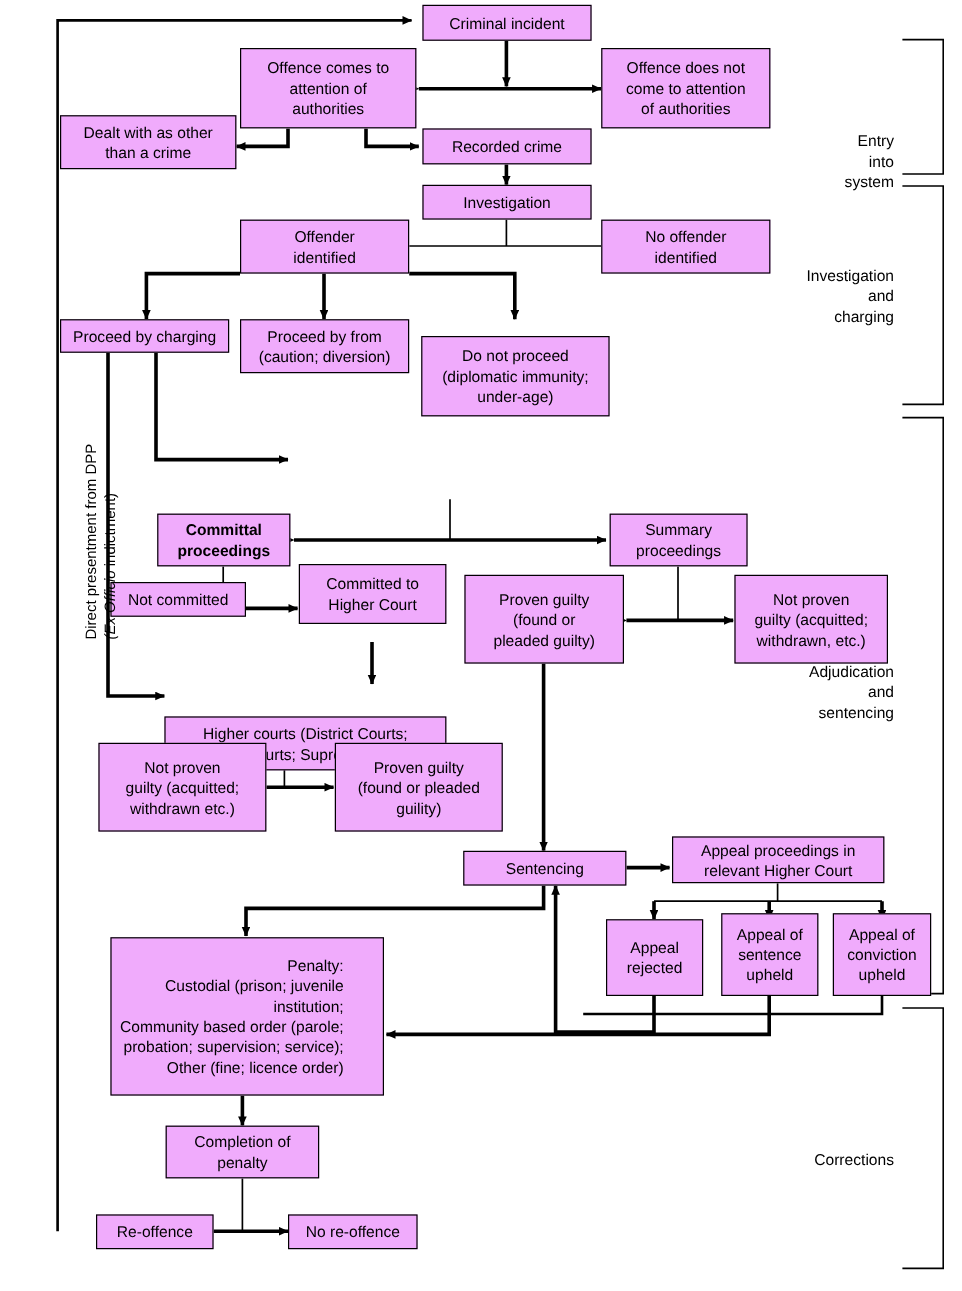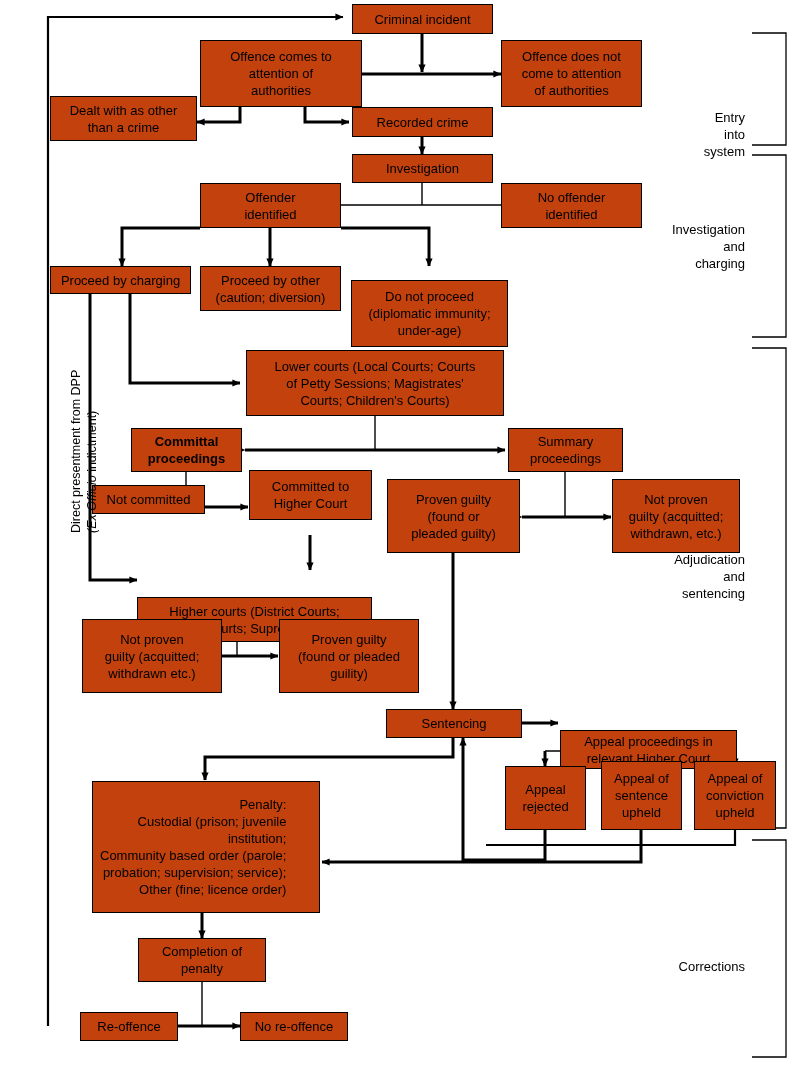--- a/index.html
+++ b/index.html
@@ -1,19 +1,19 @@
 <!DOCTYPE html>
 <html><head>
 <meta charset="utf-8">
 <style>
   html,body{margin:0;padding:0;background:#ffffff;}
   body{width:802px;height:1076px;font-family:"Liberation Sans",sans-serif;color:#000;}
   #canvas{position:relative;width:802px;height:1076px;overflow:hidden;background:#fff;}
   #wires{position:absolute;left:0;top:0;width:802px;height:1076px;}
-  .node{position:absolute;box-sizing:border-box;border:1px solid #000;background:#c2410c;
+  .node{position:absolute;box-sizing:border-box;border:1px solid #000;background:#f0abfc;
         display:flex;align-items:center;justify-content:center;text-align:center;
         font-size:13px;line-height:17px;padding:2px 4px;}
   .node.left{justify-content:flex-start;text-align:right;}
   .stage-label{position:absolute;font-size:13px;line-height:17px;text-align:right;}
   .vlabel{position:absolute;font-size:12.5px;line-height:15px;white-space:nowrap;
           transform-origin:0 0;transform:rotate(-90deg);}
   .vlabel i{font-style:italic;}
   .nb{white-space:pre-line;}
 </style>
 </head>
@@ -102,21 +102,21 @@
     <g fill="none" stroke="#000" stroke-width="1.3">
       <path d="M752,33 L786,33 L786,145 L752,145"></path>
       <path d="M752,155 L786,155 L786,337 L752,337"></path>
       <path d="M752,348 L786,348 L786,828 L752,828"></path>
       <path d="M752,840 L786,840 L786,1057 L752,1057"></path>
     </g>
   </svg>
 
   <div class="node nb" style="left:352px;top:4px;width:141px;height:30px;">Criminal incident</div>
 
-  <div class="node nb" style="left:200px;top:40px;width:162px;height:67px;">Offence comes to
+  <div class="node nb" style="left:200px;top:40px;width:147px;height:67px;">Offence comes to
 attention of
 authorities</div>
 
   <div class="node nb" style="left:501px;top:40px;width:141px;height:67px;">Offence does not
 come to attention
 of authorities</div>
 
   <div class="node nb" style="left:50px;top:96px;width:147px;height:45px;">Dealt with as other
 than a crime</div>
 
@@ -125,30 +125,27 @@
   <div class="node nb" style="left:352px;top:154px;width:141px;height:29px;">Investigation</div>
 
   <div class="node nb" style="left:200px;top:183px;width:141px;height:45px;">Offender
 identified</div>
 
   <div class="node nb" style="left:501px;top:183px;width:141px;height:45px;">No offender
 identified</div>
 
   <div class="node nb" style="left:50px;top:266px;width:141px;height:28px;">Proceed by charging</div>
 
-  <div class="node nb" style="left:200px;top:266px;width:141px;height:45px;">Proceed by other
+  <div class="node nb" style="left:200px;top:266px;width:141px;height:45px;">Proceed by from
 (caution; diversion)</div>
 
   <div class="node nb" style="left:351px;top:280px;width:157px;height:67px;">Do not proceed
 (diplomatic immunity;
 under-age)</div>
 
-  <div class="node nb" style="left:246px;top:350px;width:258px;height:66px;">Lower courts (Local Courts; Courts
-of Petty Sessions; Magistrates'
-Courts; Children's Courts)</div>
 
   <div class="node nb" style="left:131px;top:428px;width:111px;height:44px;font-weight:bold;">Committal
 proceedings</div>
 
   <div class="node nb" style="left:508px;top:428px;width:115px;height:44px;">Summary
 proceedings</div>
 
   <div class="node nb" style="left:92px;top:485px;width:113px;height:29px;">Not committed</div>
 
   <div class="node nb" style="left:249px;top:470px;width:123px;height:50px;">Committed to
@@ -168,21 +165,21 @@
   <div class="node nb" style="left:82px;top:619px;width:140px;height:74px;">Not proven
 guilty (acquitted;
 withdrawn etc.)</div>
 
   <div class="node nb" style="left:279px;top:619px;width:140px;height:74px;">Proven guilty
 (found or pleaded
 guility)</div>
 
   <div class="node nb" style="left:386px;top:709px;width:136px;height:29px;">Sentencing</div>
 
-  <div class="node nb" style="left:560px;top:730px;width:177px;height:39px;">Appeal proceedings in
+  <div class="node nb" style="left:560px;top:697px;width:177px;height:39px;">Appeal proceedings in
 relevant Higher Court</div>
 
   <div class="node nb" style="left:505px;top:766px;width:81px;height:64px;">Appeal
 rejected</div>
 
   <div class="node nb" style="left:601px;top:761px;width:81px;height:69px;">Appeal of
 sentence
 upheld</div>
 
   <div class="node nb" style="left:694px;top:761px;width:82px;height:69px;">Appeal of

